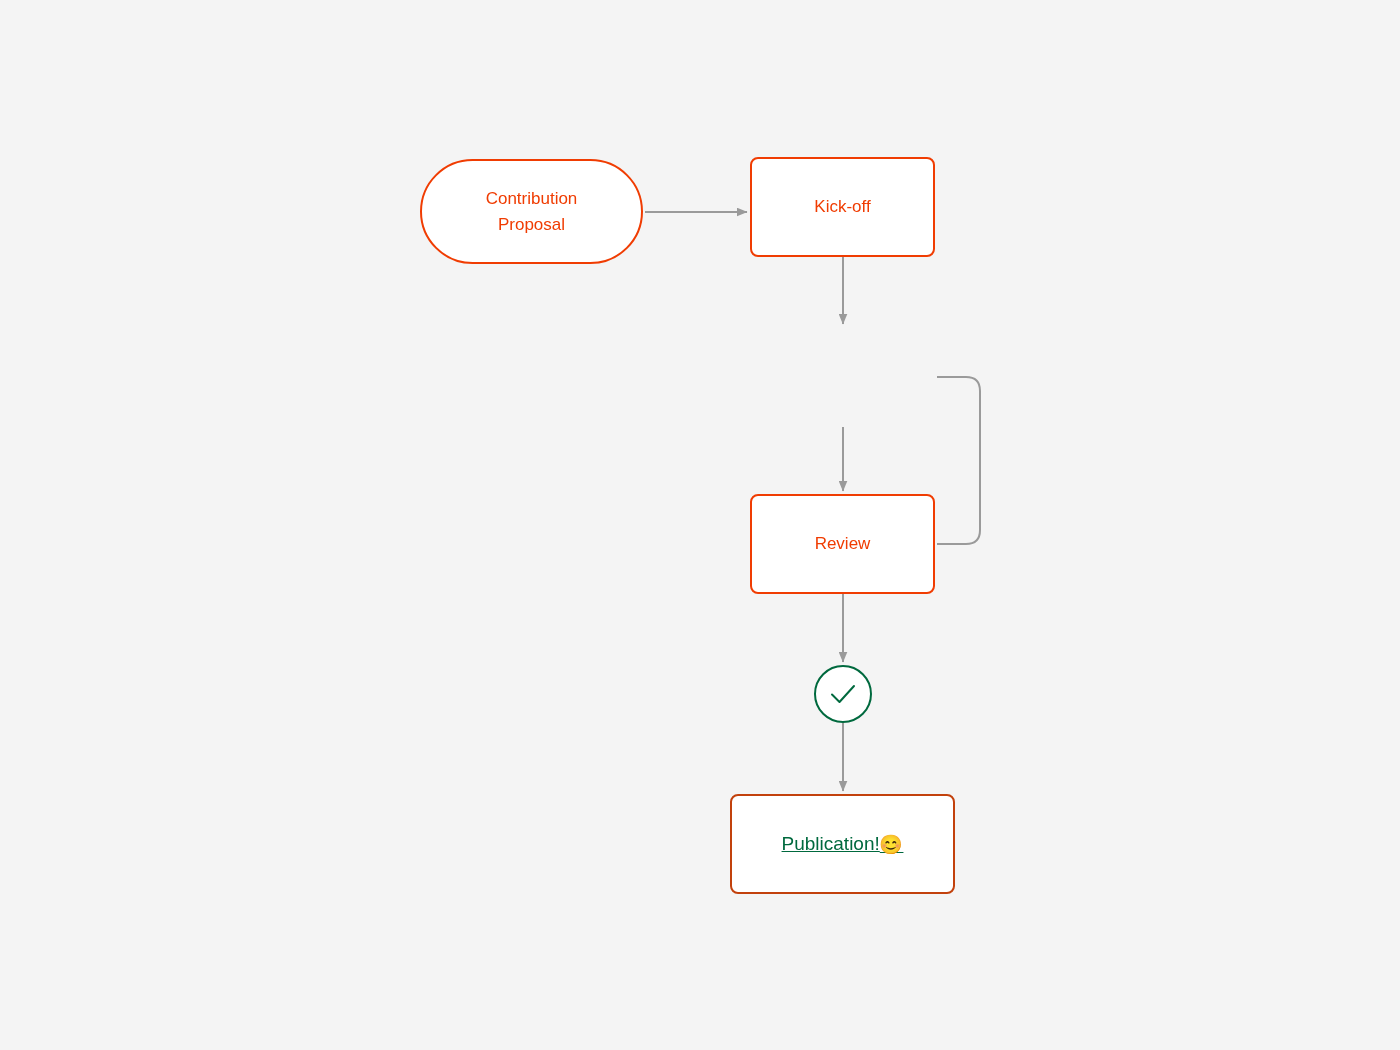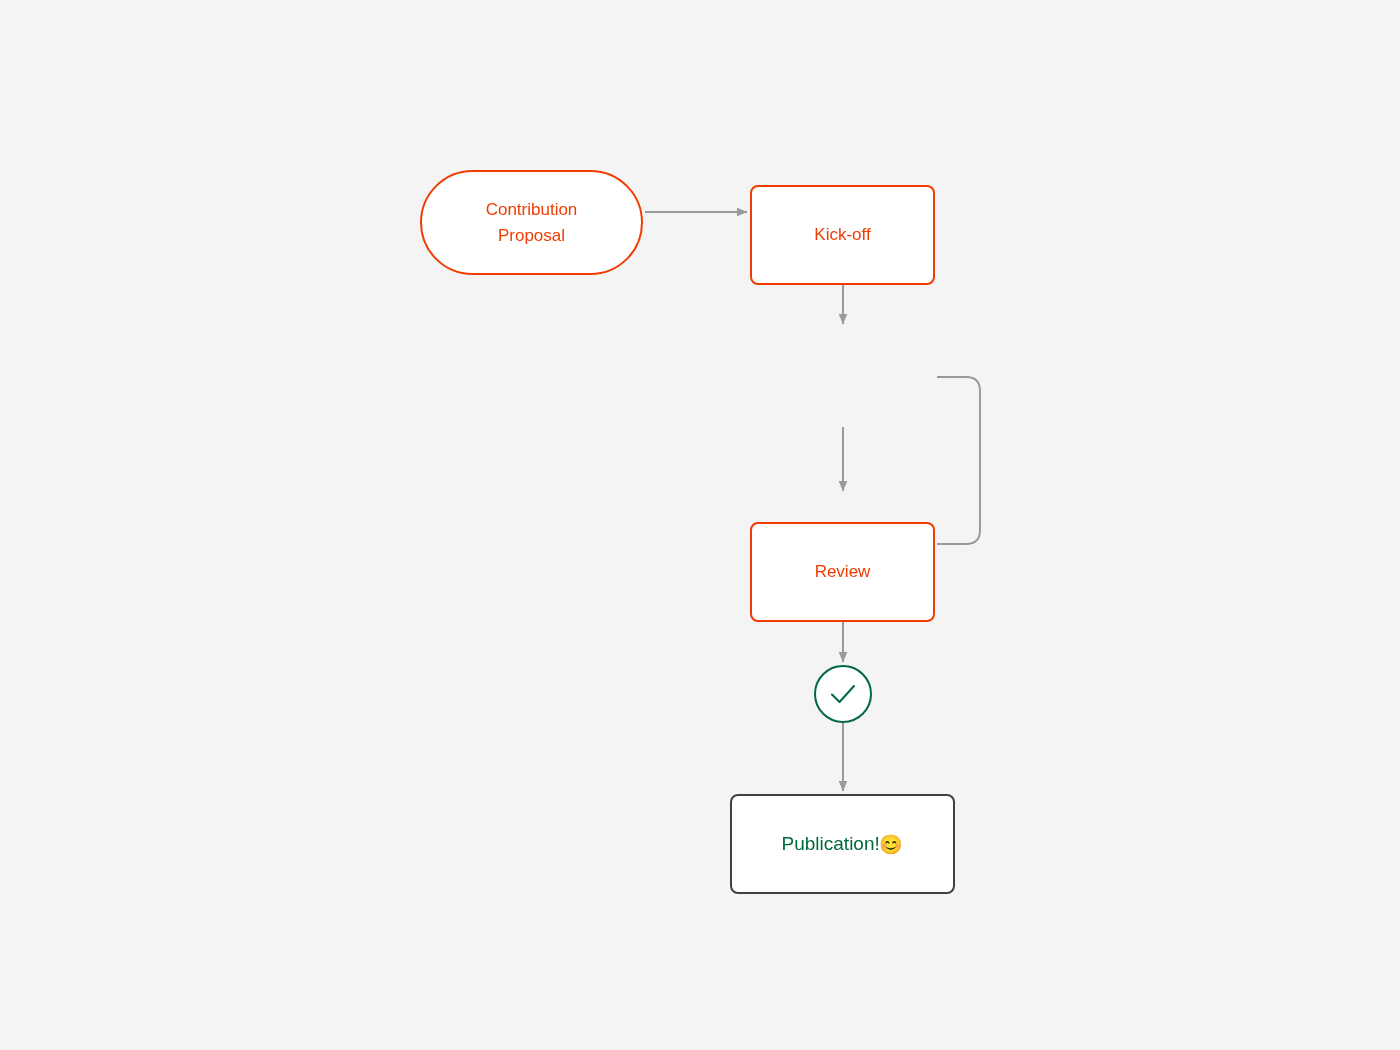--- a/index.html
+++ b/index.html
@@ -39,35 +39,35 @@
   .node-label {
     display: block;
     white-space: pre-line;
   }
   
   .node-process {
     border: 2px solid #f03c02;
     border-radius: 8px;
     color: #f03c02;
     font-size: 17px;
-    margin-top: 28px;
   }
   
   .node-stadium {
     border: 2px solid #f03c02;
     border-radius: 60px;
     color: #f03c02;
     font-size: 17px;
   }
   
   .node-success {
-    border: 2px solid #404040;
+    border: 2px solid #c2410c;
     border-radius: 8px;
     color: #00693e;
     font-size: 19px;
+    text-decoration: underline;
   }
   
   .node-check {
     border: 2px solid #00693e;
     border-radius: 50%;
     padding: 0;
   }
   .node-check svg {
     display: block;
   }
@@ -94,21 +94,21 @@
 
     <line x1="843" y1="427" x2="843" y2="491" stroke="#9a9a9a" stroke-width="2" marker-end="url(#arrowhead)"></line>
 
     <path d="M 937 377 L 966 377 Q 980 377 980 391 L 980 530 Q 980 544 966 544 L 937 544" fill="none" stroke="#9a9a9a" stroke-width="2"></path>
 
     <line x1="843" y1="594" x2="843" y2="662" stroke="#9a9a9a" stroke-width="2" marker-end="url(#arrowhead)"></line>
 
     <line x1="843" y1="723" x2="843" y2="791" stroke="#9a9a9a" stroke-width="2" marker-end="url(#arrowhead)"></line>
   </svg>
 
-  <div class="node node-stadium" style="left:420px; top:170px; width:223px; height:105px;">
+  <div class="node node-stadium" style="left:420px; top:159px; width:223px; height:105px;">
     <span class="node-label">Contribution
 Proposal</span>
   </div>
 
   <div class="node node-process" style="left:750px; top:157px; width:185px; height:100px;">
     <span class="node-label">Kick-off</span>
   </div>
 
 
   <div class="node node-process" style="left:750px; top:494px; width:185px; height:100px;text-align:center;">

